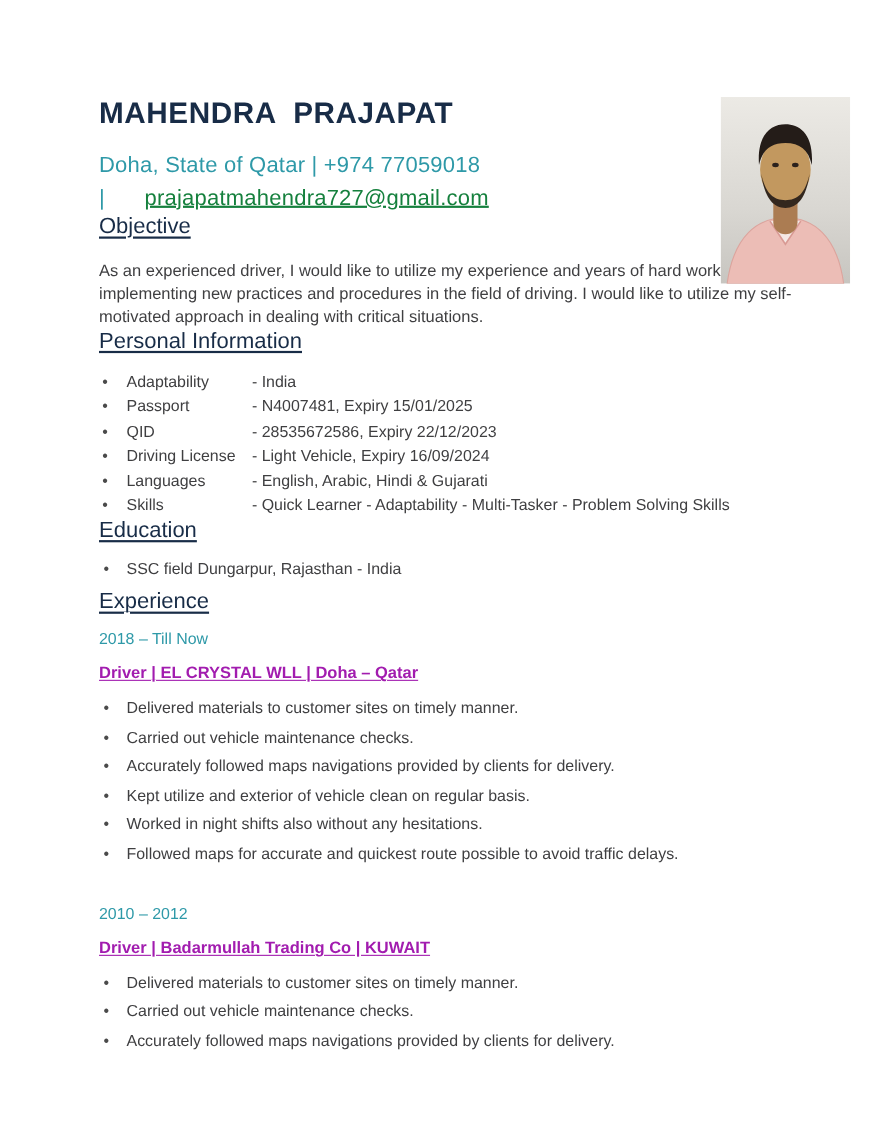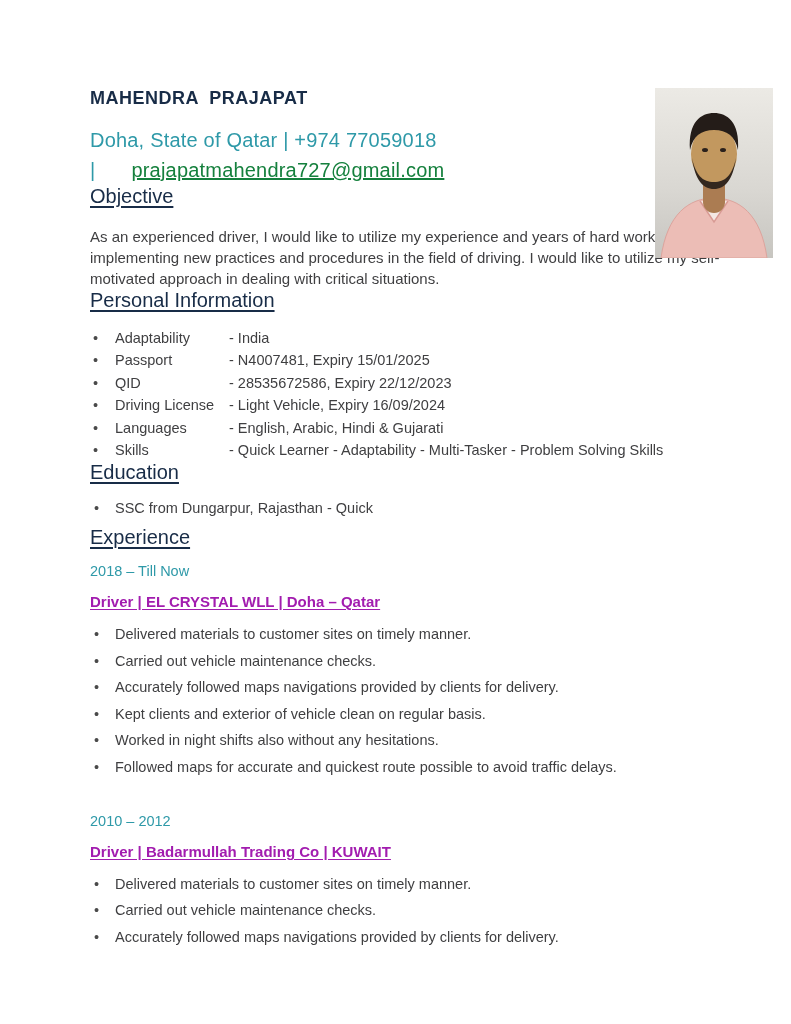--- a/index.html
+++ b/index.html
@@ -11,21 +11,21 @@
     margin: 0 auto;
     background: #ffffff;
     overflow: hidden;
     font-family: "Liberation Sans", sans-serif;
     padding: 88px 45px 0 90px;
     color: #3f3f41;
   }
   
   .resume-name {
     margin: 0;
-    font-size: 18px;
+    font-size: 27px;
     font-weight: bold;
     color: #182c47;
     letter-spacing: 0.5px;
     white-space: pre-wrap;
   }
   .contact {
     margin-top: 16px;
     font-size: 20px;
     line-height: 30px;
     color: #2e99a8;
@@ -149,33 +149,33 @@
     <li>
       <span class="info-label">Languages</span><span>- English, Arabic, Hindi &amp; Gujarati</span>
     </li>
     <li>
       <span class="info-label">Skills</span><span>- Quick Learner - Adaptability - Multi-Tasker - Problem Solving Skills</span>
     </li>
   </ul>
 
   <h2 class="section sec-education">Education</h2>
   <ul class="bullet-list">
-    <li>SSC from Dungarpur, Rajasthan - Quick</li>
+    <li>SSC field Dungarpur, Rajasthan - India</li>
   </ul>
 
   <h2 class="section sec-experience">Experience</h2>
 
   <div class="job">
     <span class="job-period">2018 – Till Now</span>
     <h3 class="job-title">Driver | EL CRYSTAL WLL | Doha – Qatar</h3>
     <ul class="bullet-list">
       <li>Delivered materials to customer sites on timely manner.</li>
       <li>Carried out vehicle maintenance checks.</li>
       <li>Accurately followed maps navigations provided by clients for delivery.</li>
-      <li>Kept clients and exterior of vehicle clean on regular basis.</li>
+      <li>Kept utilize and exterior of vehicle clean on regular basis.</li>
       <li>Worked in night shifts also without any hesitations.</li>
       <li>Followed maps for accurate and quickest route possible to avoid traffic delays.</li>
     </ul>
   </div>
 
   <div class="job">
     <span class="job-period">2010 – 2012</span>
     <h3 class="job-title">Driver | Badarmullah Trading Co | KUWAIT</h3>
     <ul class="bullet-list">
       <li>Delivered materials to customer sites on timely manner.</li>

